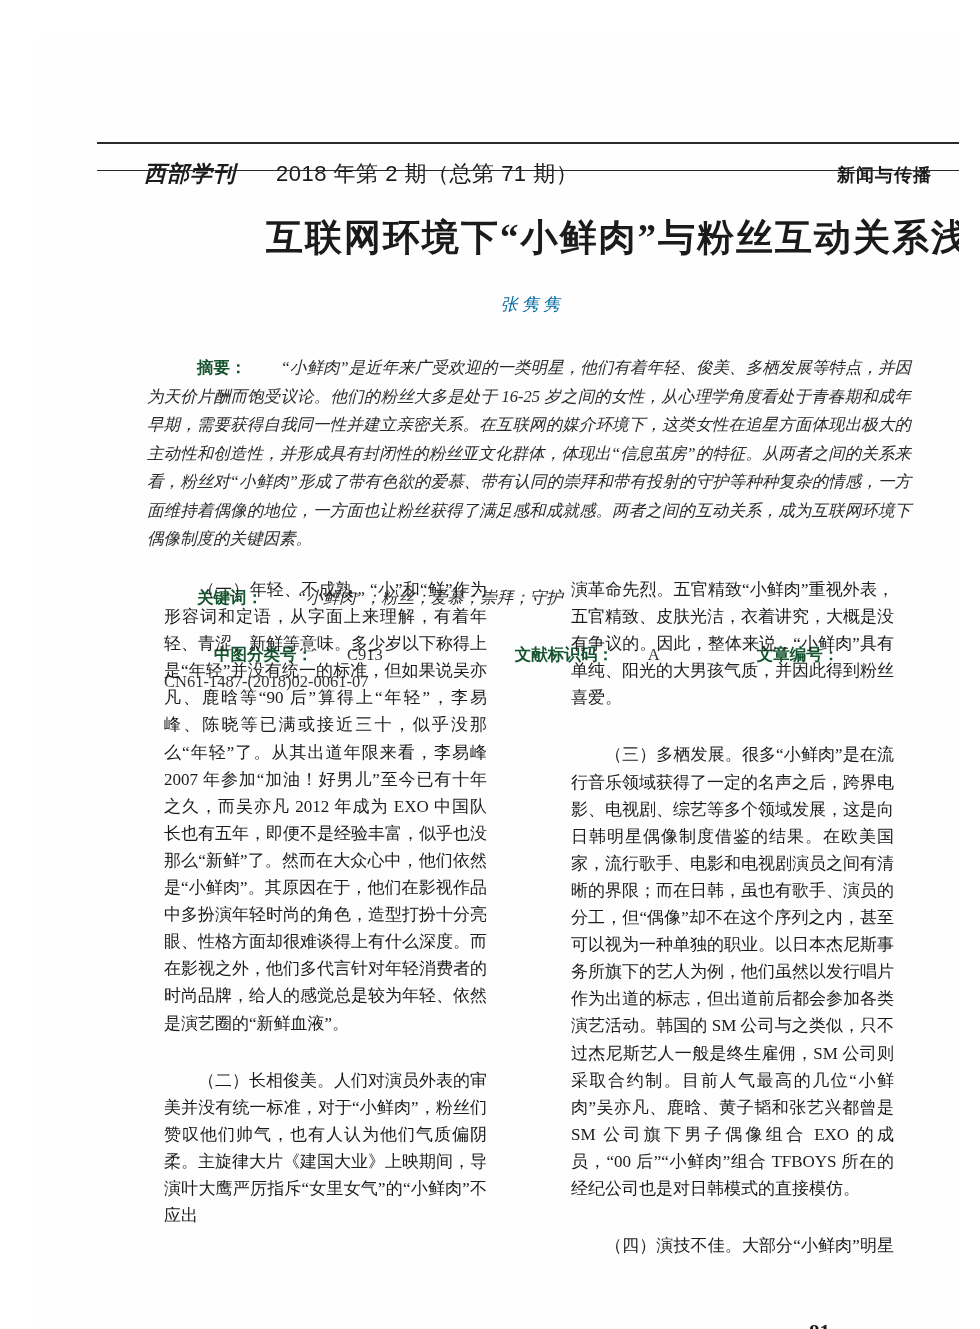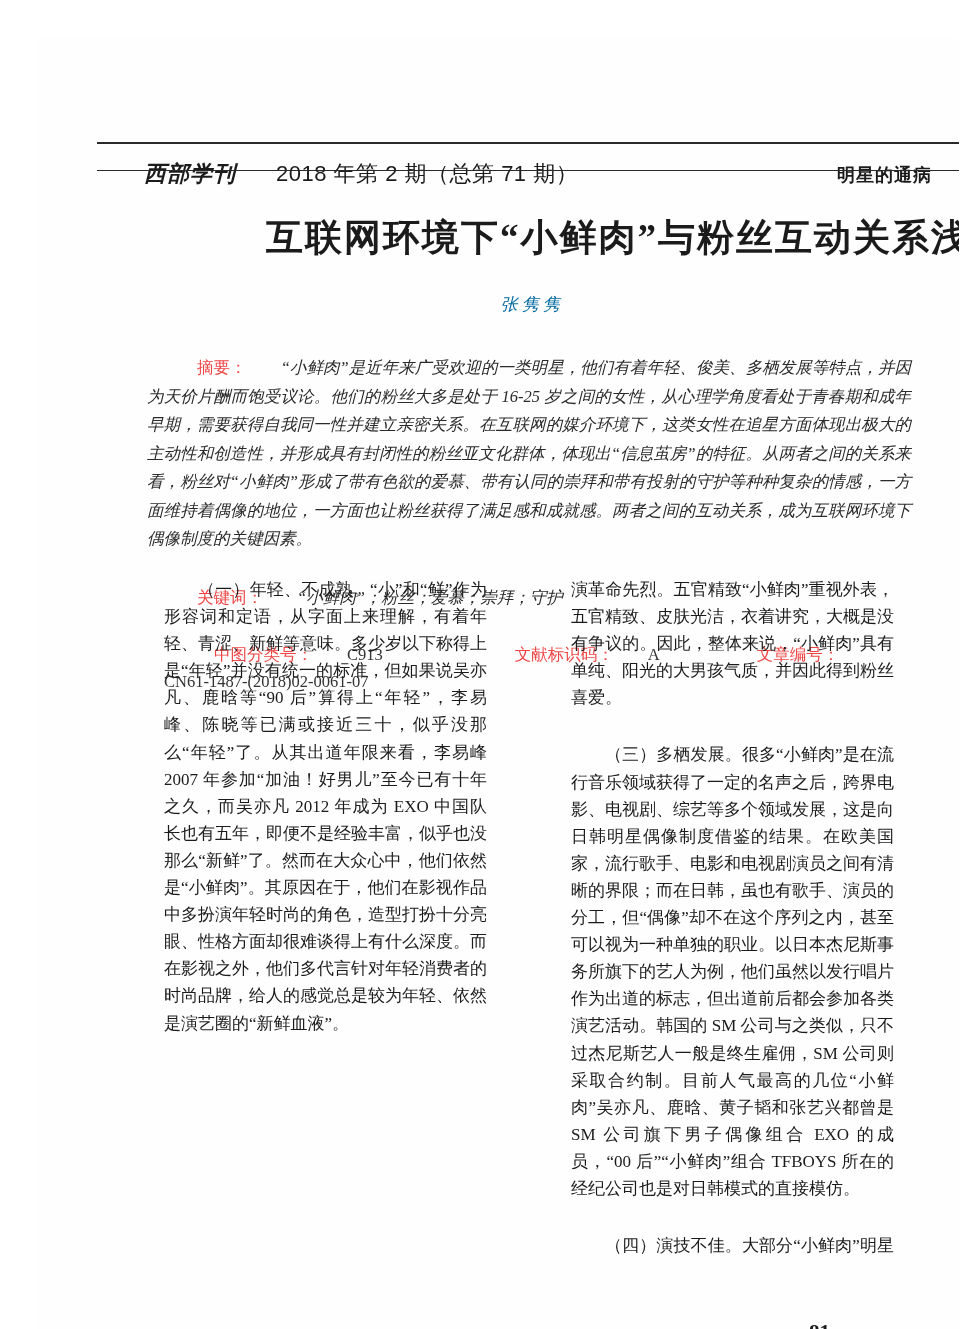--- a/index.html
+++ b/index.html
@@ -50,21 +50,21 @@
   .meta-block {
     position:absolute; top:281px; left:75px; right:73px;
   }
   .abstract {
     font-size:16.5px; line-height:28.5px;
     text-align:justify; text-indent:2em;
   }
   .kaiti { font-style:italic; color:#2a2a2a; }
   .label-hei {
     font-family:"Liberation Sans","DejaVu Sans",sans-serif;
-    font-weight:normal; font-style:normal; color:#ef4444;
+    font-weight:bold; font-style:normal; color:#14532d;
   }
   .keywords-line { margin-top:1px; text-indent:2em; font-size:16.5px; line-height:27px; }
   .class-line { margin-top:3px; text-indent:2em; font-size:16.5px; line-height:27px; }
   .class-line .seg1 { margin-right:68px; }
   .class-line .seg2 { margin-right:33px; }
   .class-line .val { font-family:"Liberation Serif","DejaVu Serif",serif; color:#333; }
   
   .columns {
     position:absolute; top:487px; left:75px; right:73px; bottom:85px;
     display:flex; gap:16px;
@@ -89,36 +89,37 @@
 </head>
 <body>
 
 <div class="page">
 
   <div class="header">
     <div class="header-left">
       <span class="journal-name">西部学刊</span>
       <span class="issue-info">2018 年第 2 期（总第 71 期）</span>
     </div>
-    <span class="section-name">明星的通病</span>
+    <span class="section-name">新闻与传播</span>
   </div>
   <div class="header-rule"></div>
 
   <h1 class="article-title">互联网环境下“小鲜肉”与粉丝互动关系浅析</h1>
   <div class="article-author">张隽隽</div>
 
   <div class="meta-block">
     <p class="abstract"><span class="label-hei">摘要：</span><span class="kaiti">“小鲜肉”是近年来广受欢迎的一类明星，他们有着年轻、俊美、多栖发展等特点，并因为天价片酬而饱受议论。他们的粉丝大多是处于 16-25 岁之间的女性，从心理学角度看处于青春期和成年早期，需要获得自我同一性并建立亲密关系。在互联网的媒介环境下，这类女性在追星方面体现出极大的主动性和创造性，并形成具有封闭性的粉丝亚文化群体，体现出“信息茧房”的特征。从两者之间的关系来看，粉丝对“小鲜肉”形成了带有色欲的爱慕、带有认同的崇拜和带有投射的守护等种种复杂的情感，一方面维持着偶像的地位，一方面也让粉丝获得了满足感和成就感。两者之间的互动关系，成为互联网环境下偶像制度的关键因素。</span></p>
     <p class="keywords-line"><span class="label-hei">关键词：</span><span class="kaiti">“小鲜肉”；粉丝；爱慕；崇拜；守护</span></p>
     <p class="class-line"><span class="seg1"><span class="label-hei">中图分类号：</span><span class="val">C913</span></span><span class="seg2"><span class="label-hei">文献标识码：</span><span class="val">A</span></span><span class="seg3"><span class="label-hei">文章编号：</span><span class="val">CN61-1487-(2018)02-0061-07</span></span></p>
   </div>
 
   <div class="columns">
     <div class="col">
       <p>（一）年轻、不成熟。“小”和“鲜”作为形容词和定语，从字面上来理解，有着年轻、青涩、新鲜等意味。多少岁以下称得上是“年轻”并没有统一的标准，但如果说吴亦凡、鹿晗等“90 后”算得上“年轻”，李易峰、陈晓等已满或接近三十，似乎没那么“年轻”了。从其出道年限来看，李易峰 2007 年参加“加油！好男儿”至今已有十年之久，而吴亦凡 2012 年成为 EXO 中国队长也有五年，即便不是经验丰富，似乎也没那么“新鲜”了。然而在大众心中，他们依然是“小鲜肉”。其原因在于，他们在影视作品中多扮演年轻时尚的角色，造型打扮十分亮眼、性格方面却很难谈得上有什么深度。而在影视之外，他们多代言针对年轻消费者的时尚品牌，给人的感觉总是较为年轻、依然是演艺圈的“新鲜血液”。</p>
+      <p>（二）长相俊美。人们对演员外表的审美并没有统一标准，对于“小鲜肉”，粉丝们赞叹他们帅气，也有人认为他们气质偏阴柔。主旋律大片《建国大业》上映期间，导演叶大鹰严厉指斥“女里女气”的“小鲜肉”不应出</p>
     </div>
     <div class="col">
       <p class="no-indent">演革命先烈。五官精致“小鲜肉”重视外表，五官精致、皮肤光洁，衣着讲究，大概是没有争议的。因此，整体来说，“小鲜肉”具有单纯、阳光的大男孩气质，并因此得到粉丝喜爱。</p>
       <p>（三）多栖发展。很多“小鲜肉”是在流行音乐领域获得了一定的名声之后，跨界电影、电视剧、综艺等多个领域发展，这是向日韩明星偶像制度借鉴的结果。在欧美国家，流行歌手、电影和电视剧演员之间有清晰的界限；而在日韩，虽也有歌手、演员的分工，但“偶像”却不在这个序列之内，甚至可以视为一种单独的职业。以日本杰尼斯事务所旗下的艺人为例，他们虽然以发行唱片作为出道的标志，但出道前后都会参加各类演艺活动。韩国的 SM 公司与之类似，只不过杰尼斯艺人一般是终生雇佣，SM 公司则采取合约制。目前人气最高的几位“小鲜肉”吴亦凡、鹿晗、黄子韬和张艺兴都曾是 SM 公司旗下男子偶像组合 EXO 的成员，“00 后”“小鲜肉”组合 TFBOYS 所在的经纪公司也是对日韩模式的直接模仿。</p>
       <p>（四）演技不佳。大部分“小鲜肉”明星的演技和他们出众的外表不成比例，并因此饱受诟病。演技不佳可能是所有“偶像派”明星的通病——由于容貌出众和演技稚嫩，他们往往会在一些故事背景极不真实的影视作品中，扮演缺乏深度的“完美”人物，满足特定观众群体（一般来说是青少年女性）的幻想。但略有不同的是，一般的偶像明星所扮演的角色和他们的个性、外形比较接近，哪怕缺乏表演技巧，总体上还是符合整部作品的氛围，能够让观众做一个悠长而满足的白日梦；“小鲜肉”明星所出演的角色，无论在校园、都市，还是在幻想世界中，都显得呆板、平淡和缺少内涵，演出者本人的辨识度</p>
     </div>
   </div>
 
   <div class="page-num">
     <span>—</span>

